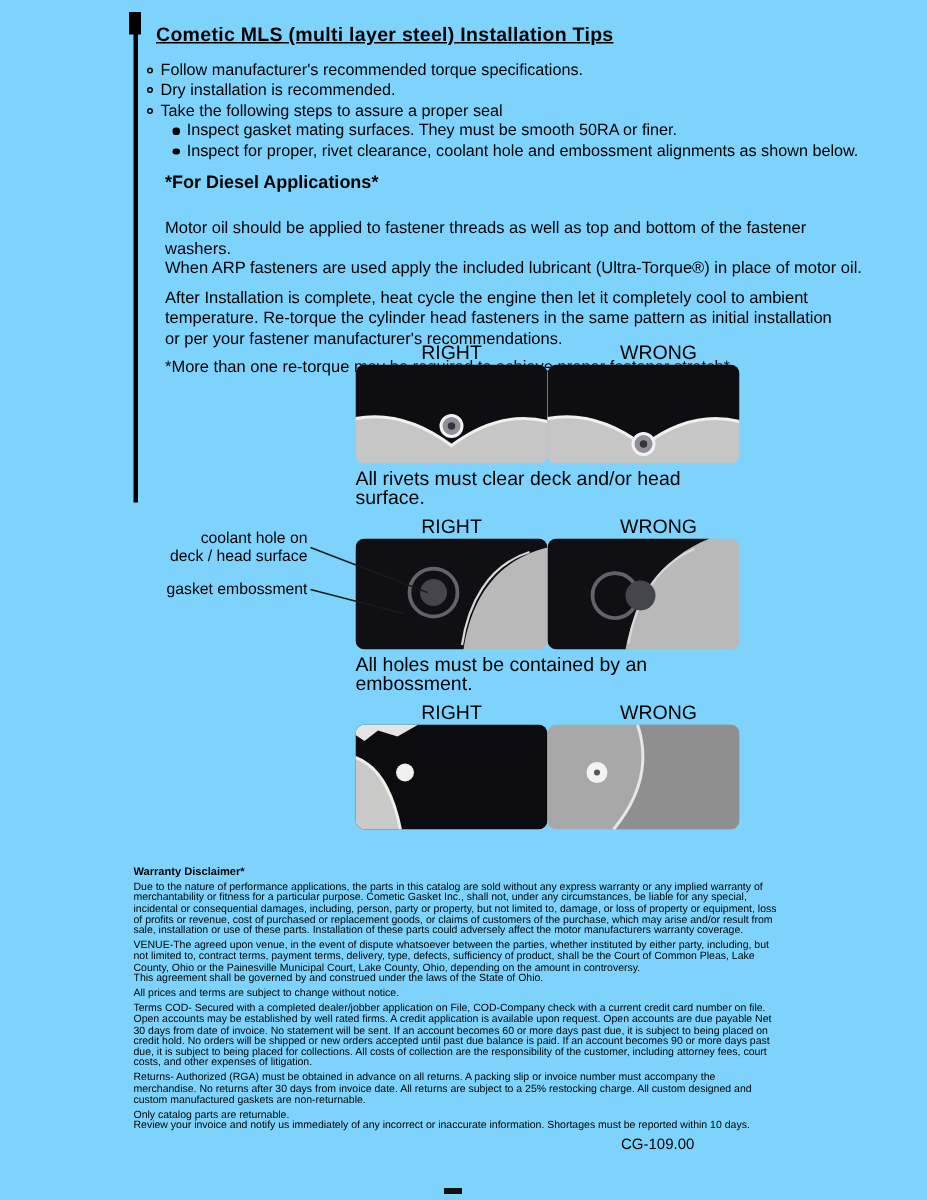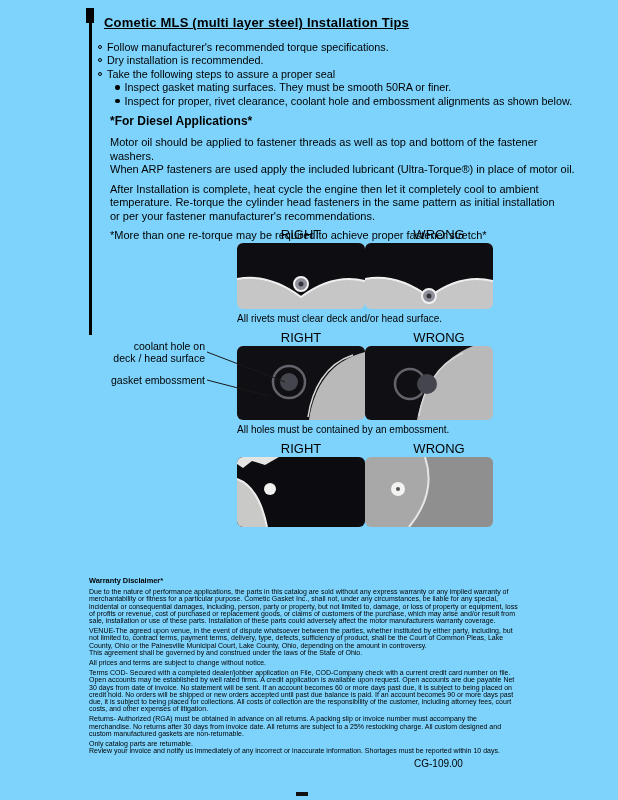--- a/index.html
+++ b/index.html
@@ -18,30 +18,30 @@
     font-size:13px; font-weight:bold; text-decoration:underline; letter-spacing:0.2px;
   }
 
   .tips { position:absolute; left:98px; top:41px; width:505px; font-size:10.8px; line-height:13.4px; }
   .tip  { display:flex; align-items:flex-start;text-align:right; }
   .b1 { flex:0 0 auto; width:4px; height:4px; border:1px solid #000; border-radius:50%; margin:4px 5px 0 0; }
   .b2 { flex:0 0 auto; width:4.5px; height:4.5px; background:#000; border-radius:50%; margin:4px 5px 0 0; }
   .subtips { margin-left:17px; }
 
   .diesel { position:absolute; left:110px; top:114px; width:470px; font-size:11px; line-height:13.5px; }
-  .diesel h2 { font-size:12px; font-weight:bold; line-height:14px; margin-bottom:8px; }
+  .diesel h2 { font-size:12px; font-weight:bold; line-height:14px; margin-bottom:18px; }
   .diesel p { margin-bottom:6px; }
   .pre { white-space:pre-line; }
 
   .diagrams { position:absolute; left:237px; top:228px; width:266px; }
   .dg-head { display:flex; gap:10px; font-size:13px; line-height:14px; }
   .dg-head span { width:128px; text-align:center; }
   .dg-row { display:flex; margin-top:1px; position:relative; }
   .dg-row svg.panel { display:block; border-radius:6px; }
-  .dg-cap { font-size:10px; line-height:13px; margin:3px 0 6px 0; }
+  .dg-cap { font-size:13px; line-height:13px; margin:3px 0 6px 0; }
 
   .callout { position:absolute; text-align:right; font-size:10.5px; line-height:12px; white-space:pre-line; }
   .c1 { left:-142px; top:-6px;  width:110px; }
   .c2 { left:-142px; top:28px;  width:110px; }
   .callout-lines { position:absolute; left:-32px; top:-4px; overflow:visible; }
 
   .disclaimer { position:absolute; left:89px; top:577px; width:430px; font-size:7px; line-height:7.2px; }
   .disclaimer h3 { font-size:7.4px; font-weight:bold; margin-bottom:4px; }
   .disclaimer p { margin-bottom:3px; white-space:pre-line; }
 

